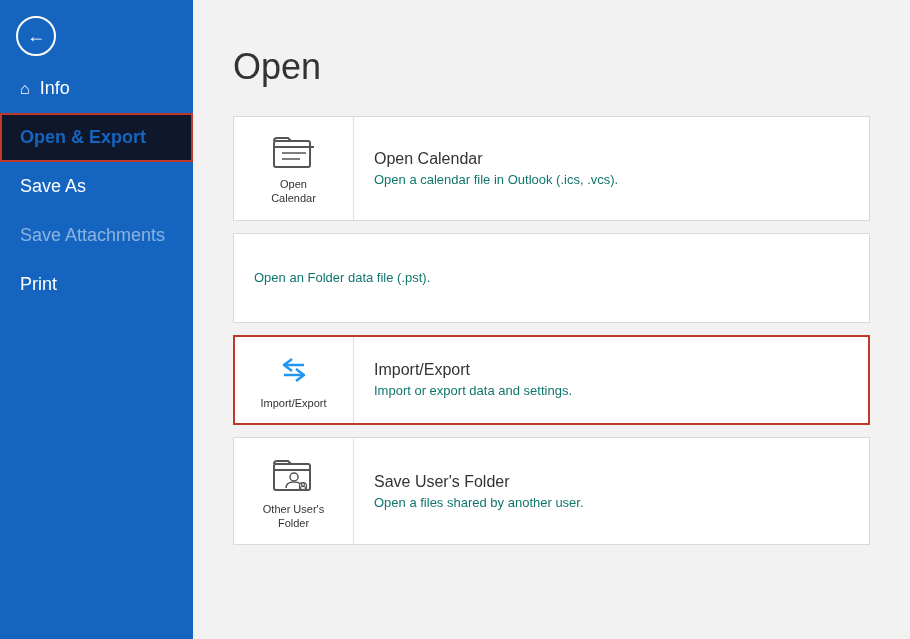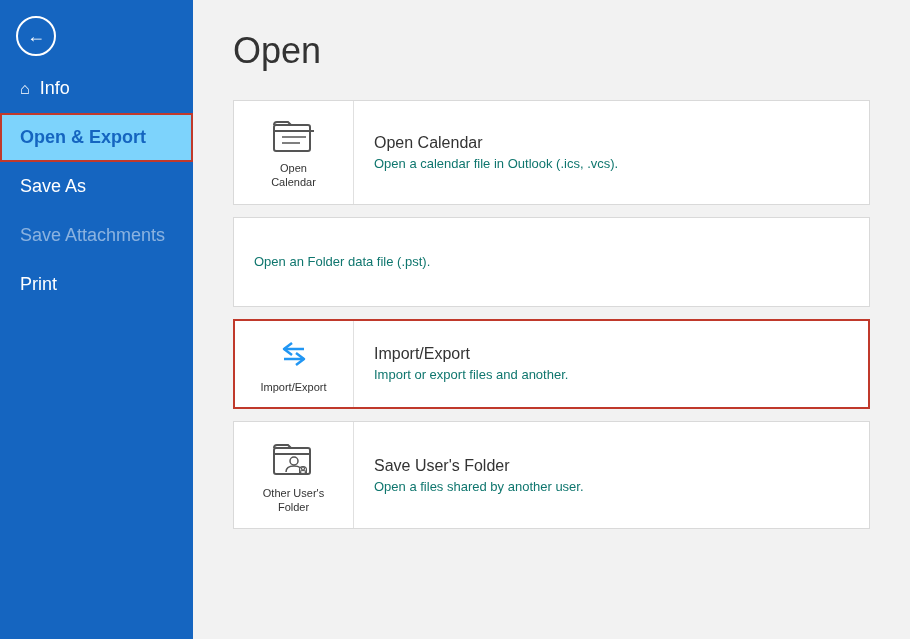--- a/index.html
+++ b/index.html
@@ -47,21 +47,21 @@
       display: flex;
       align-items: center;
       padding: 14px 20px;
       color: #fff;
       cursor: pointer;
       font-size: 14px;
       gap: 10px;
     }
 
     .sidebar-item.active {
-      background: #7dd3fc;
+      background: #0f172a;
       color: #1565c0;
       font-weight: 600;
       outline: 2px solid #c0392b;
       outline-offset: -2px;
     }
 
     .sidebar-item .icon-home {
       font-size: 16px;
     }
 
@@ -71,21 +71,21 @@
 
     .sidebar-item.disabled {
       color: rgba(255,255,255,0.5);
       cursor: default;
     }
 
     
     .main-content {
       flex: 1;
       background: #f2f2f2;
-      padding: 30px 40px;
+      padding: 46px 40px;
       overflow-y: auto;
     }
 
     .page-title {
       font-size: 36px;
       font-weight: 300;
       color: #333;
       margin-bottom: 28px;
     }
 
@@ -220,21 +220,21 @@
           <line x1="34" y1="15" x2="14" y2="15" stroke="#2196f3" stroke-width="2.5"></line>
           <polyline points="22,9 14,15 22,21" fill="none" stroke="#2196f3" stroke-width="2.5" stroke-linejoin="round"></polyline>
 
           <line x1="14" y1="25" x2="34" y2="25" stroke="#2196f3" stroke-width="2.5"></line>
           <polyline points="26,19 34,25 26,31" fill="none" stroke="#2196f3" stroke-width="2.5" stroke-linejoin="round"></polyline>
         </svg>
         <span class="icon-label">Import/Export</span>
       </div>
       <div class="option-text">
         <div class="option-title">Import/Export</div>
-        <div class="option-desc">Import or export files and another.</div>
+        <div class="option-desc">Import or export data and settings.</div>
       </div>
     </div>
 
     <div class="option-card">
       <div class="option-icon-box">
         <svg width="48" height="44" viewBox="0 0 48 44">
 
           <rect x="4" y="12" width="36" height="26" rx="2" ry="2" fill="none" stroke="#555" stroke-width="2"></rect>
           <path d="M4 18 L40 18" stroke="#555" stroke-width="2"></path>
           <path d="M4 12 Q4 9 7 9 L18 9 L21 12" fill="none" stroke="#555" stroke-width="2"></path>

